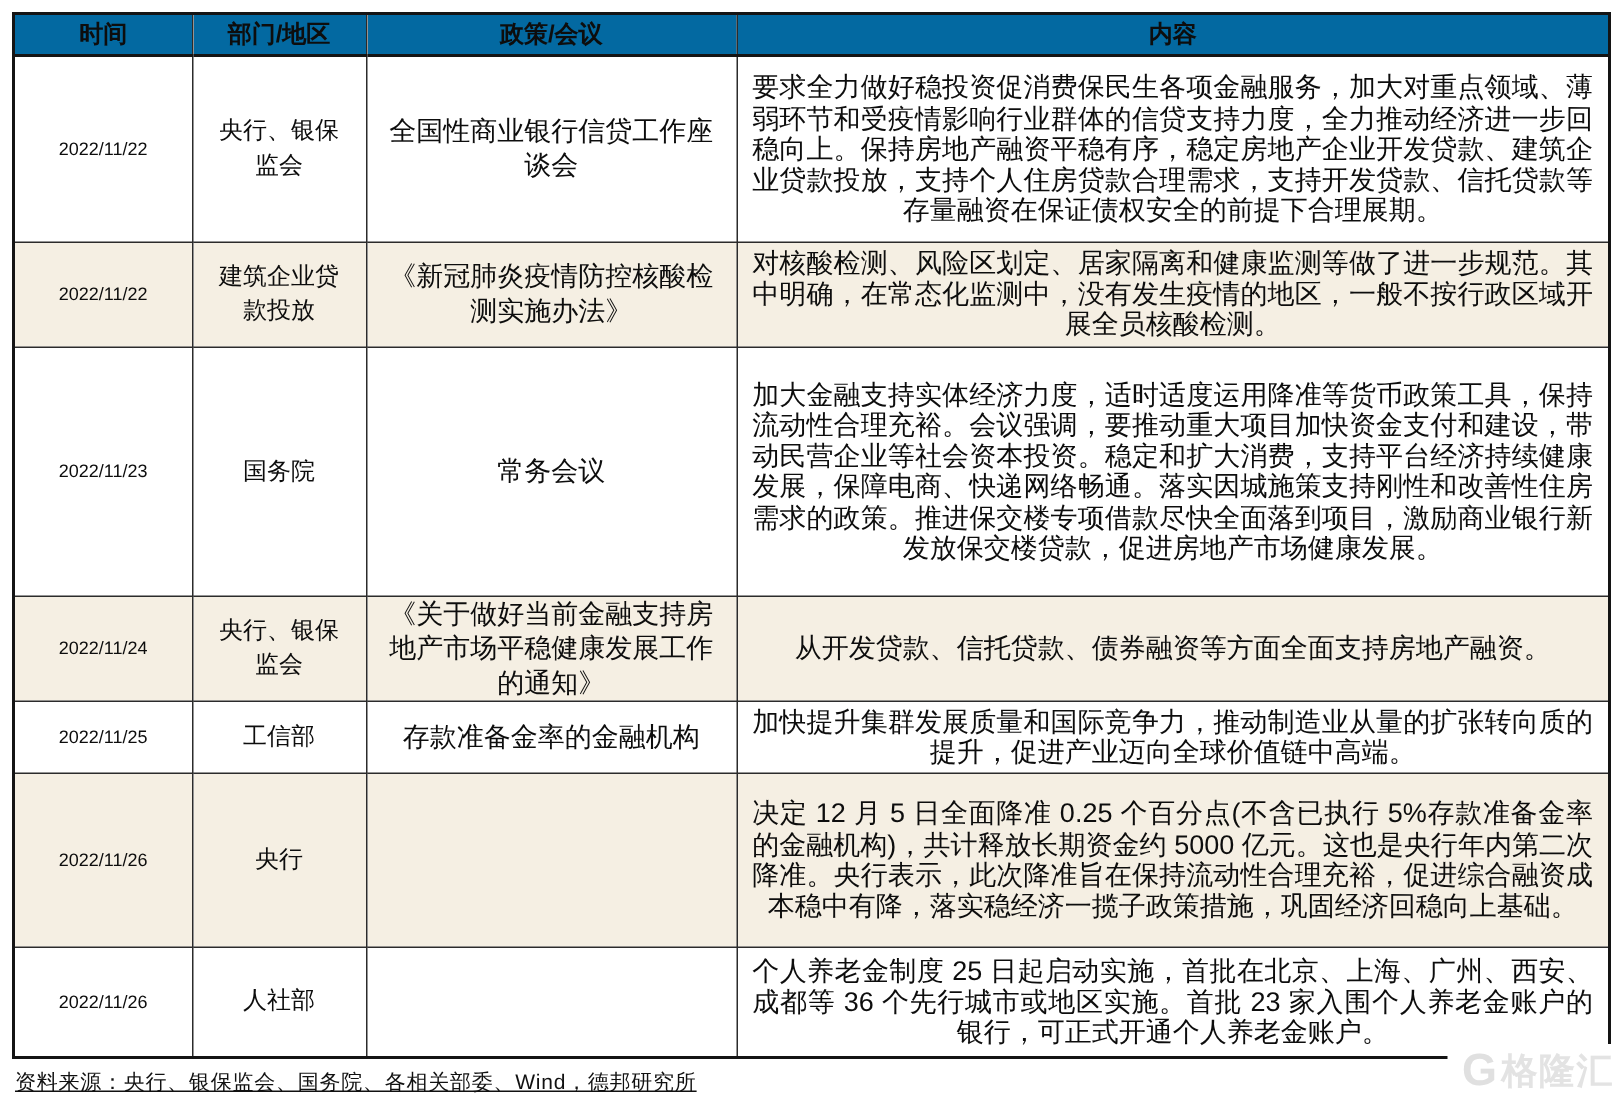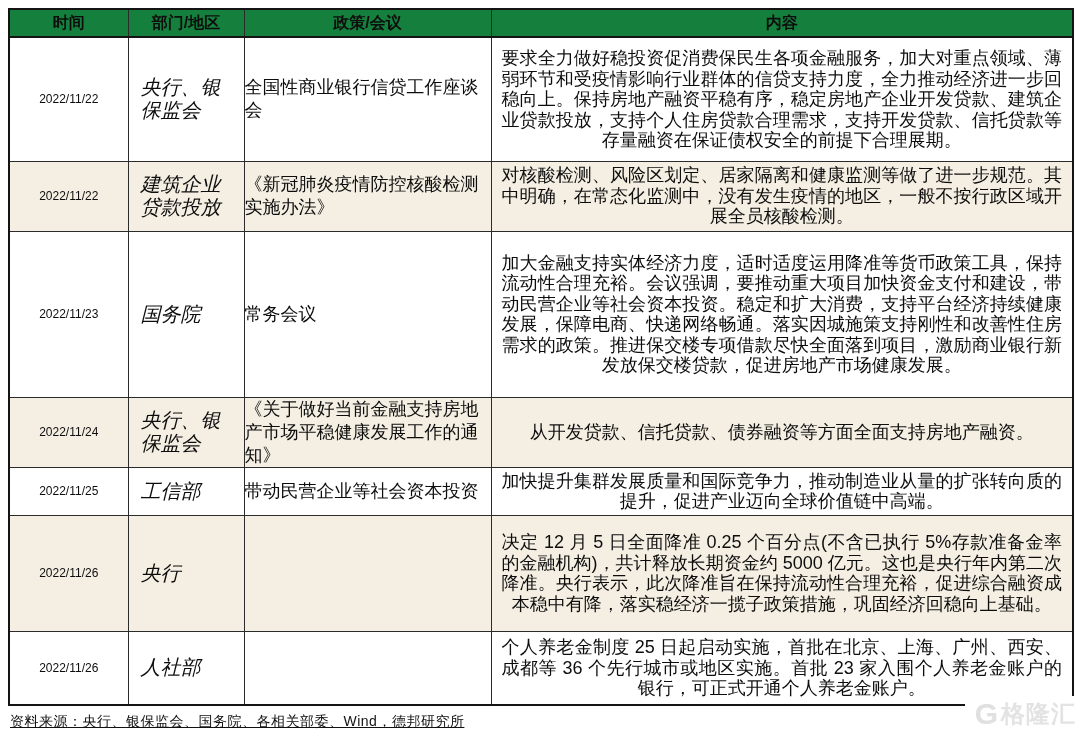--- a/index.html
+++ b/index.html
@@ -17,21 +17,21 @@
     margin: 8px 0 0 8px;
     border: 2px solid #141414;
   }
   .policy-table th, .policy-table td {
     border: 1px solid #2b2b2b;
     overflow: hidden;
     vertical-align: middle;
     color: #0d0d0d;
   }
   .policy-table thead th {
-    background: #15803d;
+    background: #0369a1;
     font-weight: bold;
     font-size: 16px;
     height: 26px;
     text-align: center;
     border-bottom: 2px solid #141414;
     padding: 0;
   }
   
   .col-time   { width: 119px; }
   .col-dept   { width: 116px; }
@@ -49,30 +49,30 @@
   tr.alt td { background: #f5efe3; }
   tr.plain td { background: #ffffff; }
 
   td.date-cell {
     font-size: 12px;
     text-align: center;
     font-family: "Liberation Sans", sans-serif;
     padding: 0 19px;
   }
   td.dept-cell {
-    font-size: 20px;
+    font-size: 16px;
     line-height: 23px;
+    text-align: center;
     padding: 0 12px;
-    font-style: italic;
   }
   td.policy-cell {
     font-size: 18px;
     line-height: 23px;
-    text-align: left;
-    padding: 0 0;
+    text-align: center;
+    padding: 0 11px;
   }
   td.content-cell {
     font-size: 18px;
     line-height: 20.5px;
     text-align: justify;
     text-align-last: center;
     padding: 3px 10px;
     margin-top: 10px;
   }
   .source-note {
@@ -146,21 +146,21 @@
     </tr>
     <tr class="r4 alt">
       <td class="date-cell">2022/11/24</td>
       <td class="dept-cell">央行、银保监会</td>
       <td class="policy-cell">《关于做好当前金融支持房地产市场平稳健康发展工作的通知》</td>
       <td class="content-cell">从开发贷款、信托贷款、债券融资等方面全面支持房地产融资。</td>
     </tr>
     <tr class="r5 plain">
       <td class="date-cell">2022/11/25</td>
       <td class="dept-cell">工信部</td>
-      <td class="policy-cell">带动民营企业等社会资本投资</td>
+      <td class="policy-cell">存款准备金率的金融机构</td>
       <td class="content-cell">加快提升集群发展质量和国际竞争力，推动制造业从量的扩张转向质的提升，促进产业迈向全球价值链中高端。</td>
     </tr>
     <tr class="r6 alt">
       <td class="date-cell">2022/11/26</td>
       <td class="dept-cell">央行</td>
       <td class="policy-cell"></td>
       <td class="content-cell">决定 12 月 5 日全面降准 0.25 个百分点(不含已执行 5%存款准备金率的金融机构)，共计释放长期资金约 5000 亿元。这也是央行年内第二次降准。央行表示，此次降准旨在保持流动性合理充裕，促进综合融资成本稳中有降，落实稳经济一揽子政策措施，巩固经济回稳向上基础。</td>
     </tr>
     <tr class="r7 plain">
       <td class="date-cell">2022/11/26</td>

